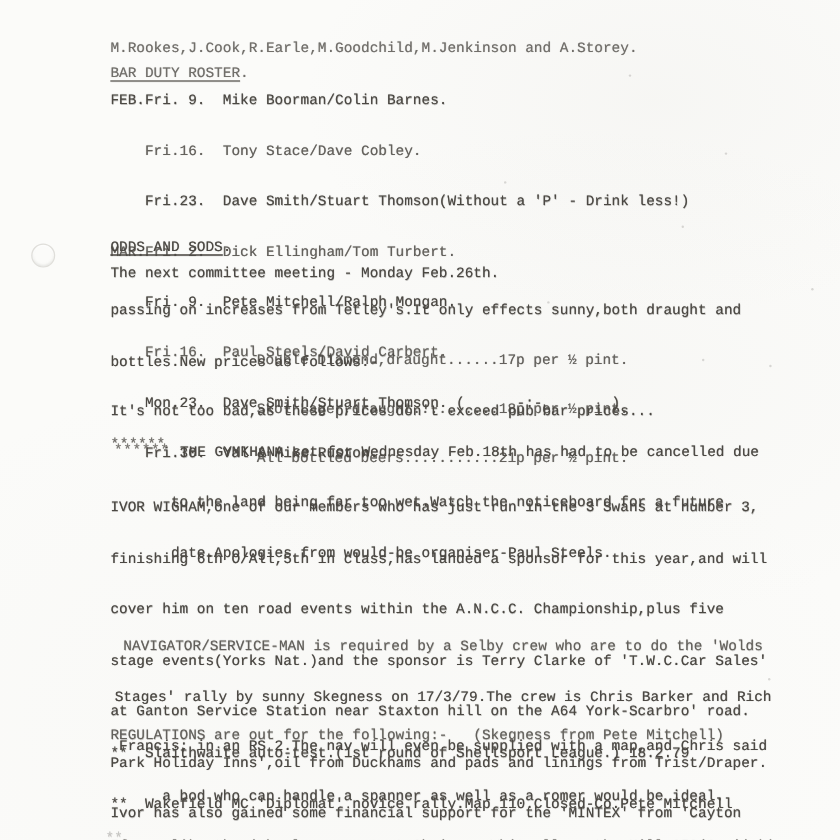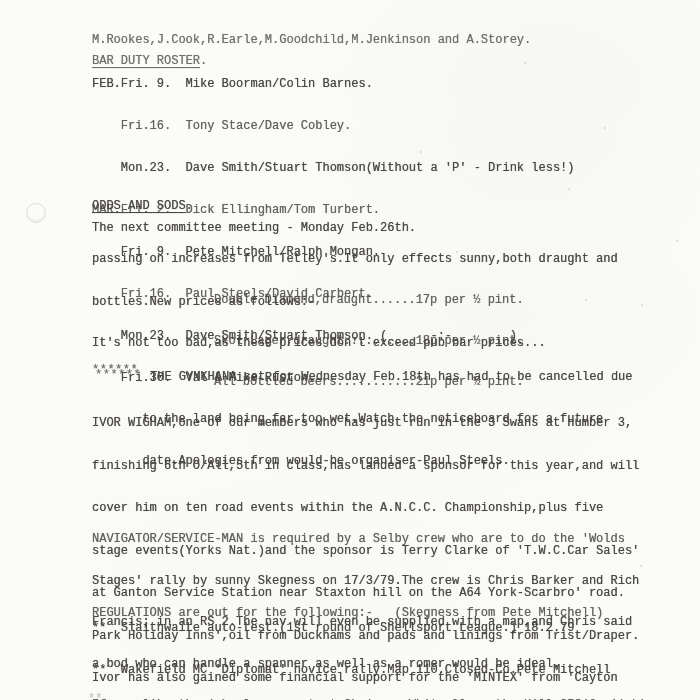--- a/index.html
+++ b/index.html
@@ -12,21 +12,21 @@
       radial-gradient(600px 400px at 40% 85%, rgba(210,208,200,0.06), rgba(210,208,200,0) 75%),
       #fbfbf9;
     font-family:"Liberation Mono","DejaVu Sans Mono",monospace;
     font-size:12px;
     color:#4b4843;
     text-shadow:0 0 0.7px rgba(75,72,68,0.55), 0.3px 0.3px 0.5px rgba(75,72,68,0.30);
   }
   .sec{position:absolute;left:92px;white-space:pre;}
   .line{white-space:pre;line-height:14px;height:14px;}
   .lh13 .line{line-height:13px;height:13px;}
-  .lh135 .line{line-height:13.5px;height:13.5px;}
+  .lh135 .line{line-height:13.5px;height:13.5px;text-align:center;}
   .lh145 .line{line-height:14.5px;height:14.5px;}
   .heading .u{text-decoration:underline;text-underline-offset:2.5px;text-decoration-thickness:1px;}
   .fade{opacity:0.78;}
   .fade2{opacity:0.86;}
   .indent-prices{padding-left:122px;}
   .ast-stack{display:inline-block;position:relative;width:58px;height:12px;vertical-align:-1px;}
   .ast-stack .r1{position:absolute;top:-6px;left:0;letter-spacing:0.5px;opacity:0.8;}
   .ast-stack .r2{position:absolute;top:-1px;left:3px;letter-spacing:0.5px;opacity:0.75;}
   .punch-hole{
     position:absolute;left:26px;top:203px;width:18px;height:18px;border-radius:50%;
@@ -59,21 +59,21 @@
     <div class="line">M.Rookes,J.Cook,R.Earle,M.Goodchild,M.Jenkinson and A.Storey.</div>
   </div>
 
   <div class="sec heading fade" style="top:26px">
     <div class="line"><span class="u">BAR DUTY ROSTER</span><span>.</span></div>
   </div>
 
   <div class="sec" style="top:49px">
     <div class="line">FEB.Fri. 9.  Mike Boorman/Colin Barnes.</div>
     <div class="line fade2">    Fri.16.  Tony Stace/Dave Cobley.</div>
-    <div class="line">    Mon.23.  Dave Smith/Stuart Thomson(Without a 'P' - Drink less!)</div>
+    <div class="line">    Fri.23.  Dave Smith/Stuart Thomson(Without a 'P' - Drink less!)</div>
     <div class="line fade2">MAR.Fri. 2.  Dick Ellingham/Tom Turbert.</div>
     <div class="line">    Fri. 9.  Pete Mitchell/Ralph Mongan.</div>
     <div class="line fade2">    Fri.16.  Paul Steels/David Carbert.</div>
     <div class="line">    Mon.23.  Dave Smith/Stuart Thomson. (      -:-        )</div>
     <div class="line">    Fri.30.  Val &amp; Mike Ruston.</div>
   </div>
 
   <div class="sec heading" style="top:171px">
     <div class="line"><span class="u">ODDS AND SODS</span><span>.</span></div>
   </div>

